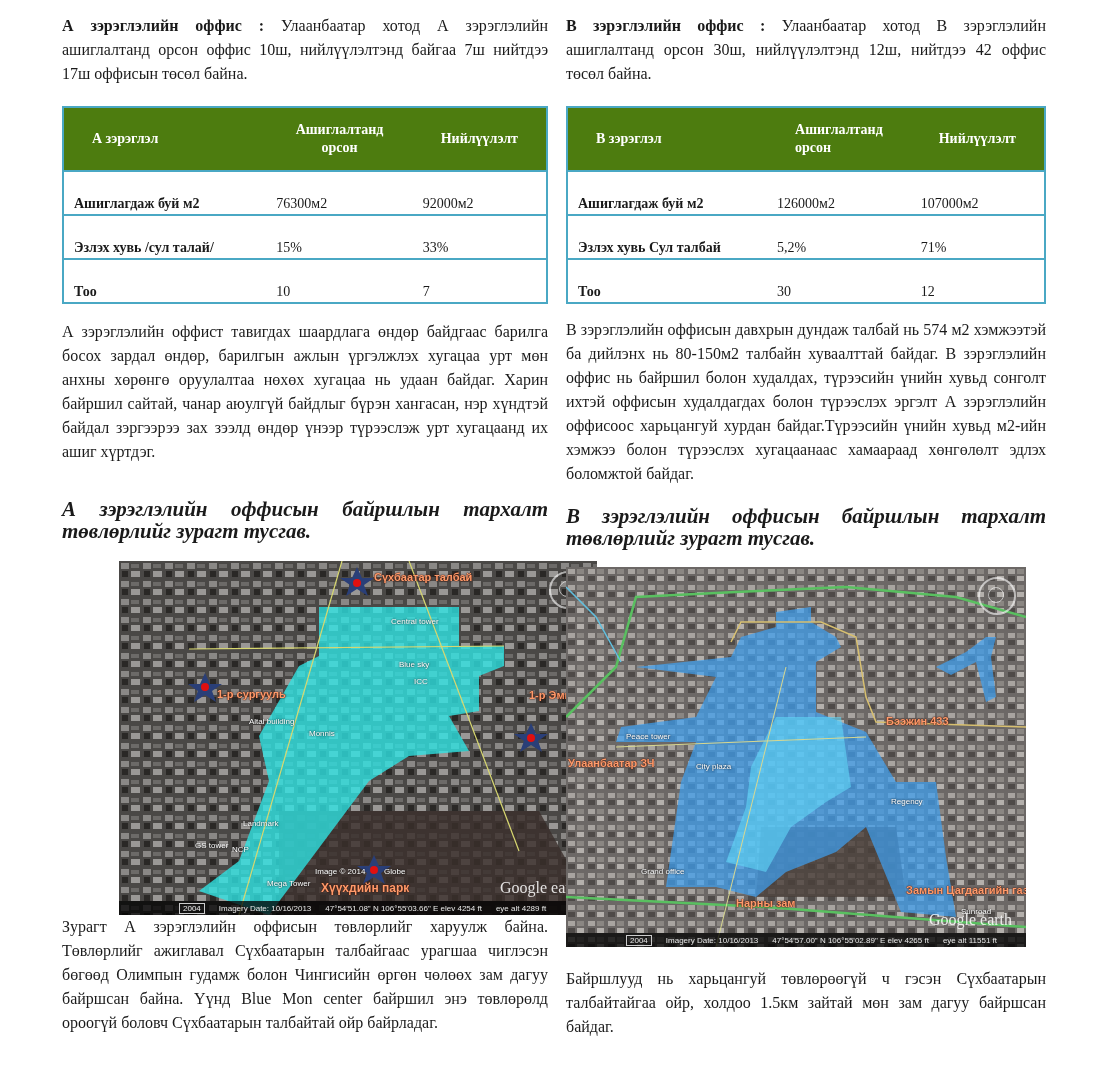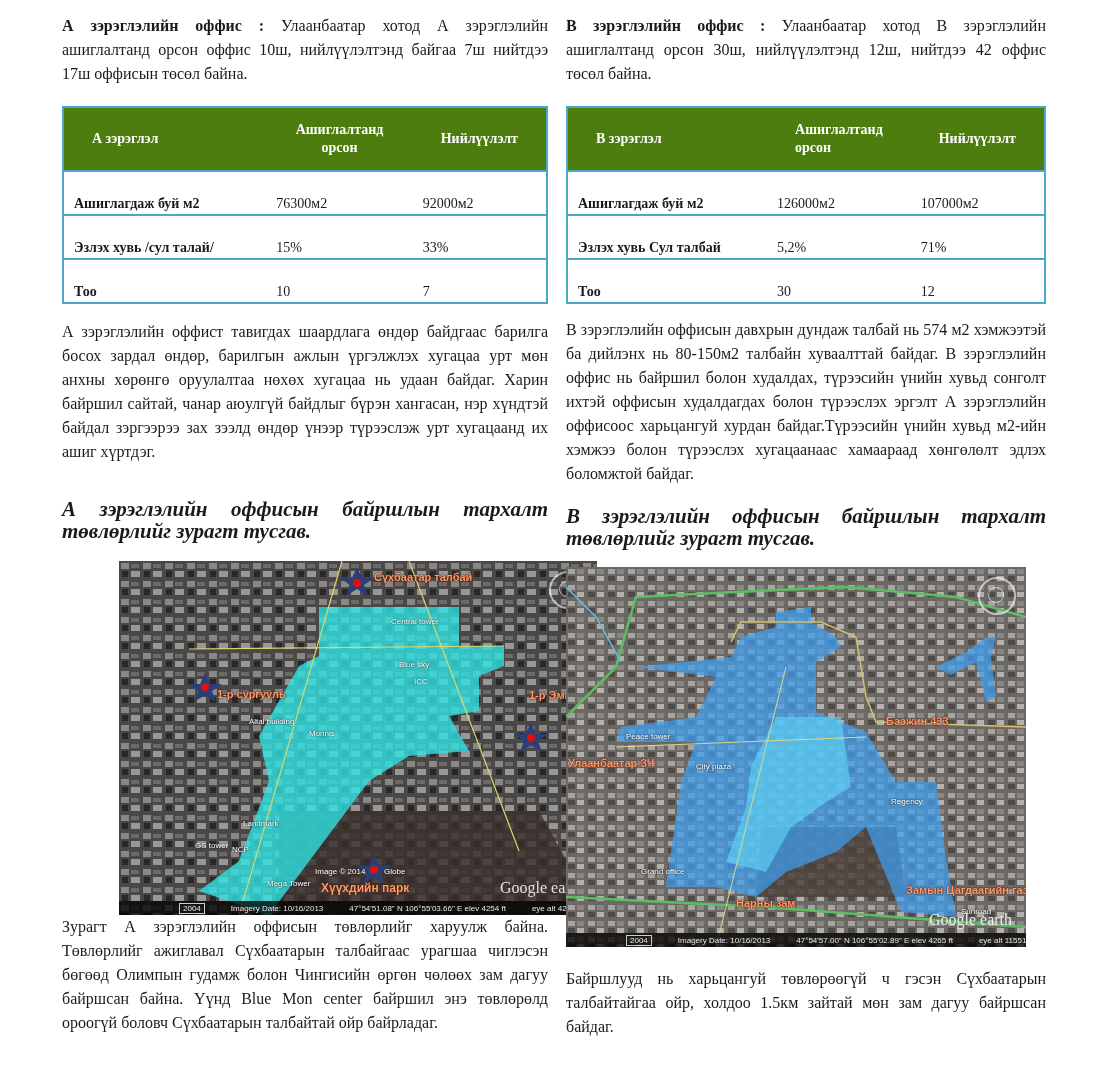--- a/index.html
+++ b/index.html
@@ -28,21 +28,21 @@
   .map { position:absolute; overflow:hidden; background:#3c3a38; }
   .left .map { top:561px; left:9px; width:478px; height:354px;margin-left:48px; }
   .right .map { top:567px; left:0; width:460px; height:380px; }
   .map svg { position:absolute; left:0; top:0; width:100%; height:100%; }
   .map-label { position:absolute; font-family:"Liberation Sans", sans-serif; font-size:11px; color:#ff9a6a;
                font-weight:bold; text-shadow:0 0 2px #5a1a0a, 0 0 1px #000; white-space:nowrap; }
   .map-small { position:absolute; font-family:"Liberation Sans", sans-serif; font-size:8px; color:#ffffff;
                text-shadow:0 0 2px #000; white-space:nowrap; }
   .gbar { position:absolute; left:0; right:0; bottom:0; height:14px; background:rgba(0,0,0,0.75);
           font-family:"Liberation Sans", sans-serif; font-size:8px; color:#e8e8e8; display:flex;
-          align-items:center; gap:26px; padding-left:60px; box-sizing:border-box; white-space:nowrap; }
+          align-items:center; gap:14px; padding-left:60px; box-sizing:border-box; white-space:nowrap; }
   .gbar .yr { border:1px solid #ccc; padding:0 3px; }
   .glogo { position:absolute; right:14px; bottom:18px; font-family:"Liberation Serif", serif; font-size:16px;
            color:rgba(255,255,255,0.85); }
   .compass { position:absolute; right:10px; top:10px; width:34px; height:34px; border:2px solid rgba(255,255,255,0.6);
              border-radius:50%; }
   .compass:after { content:""; position:absolute; left:8px; top:8px; width:14px; height:14px; border:1px solid rgba(255,255,255,0.6); border-radius:50%; }
   .after-map { position:absolute; left:0; right:0; }
   .left .after-map { top:915px; }
   .right .after-map { top:967px; }
 </style>

